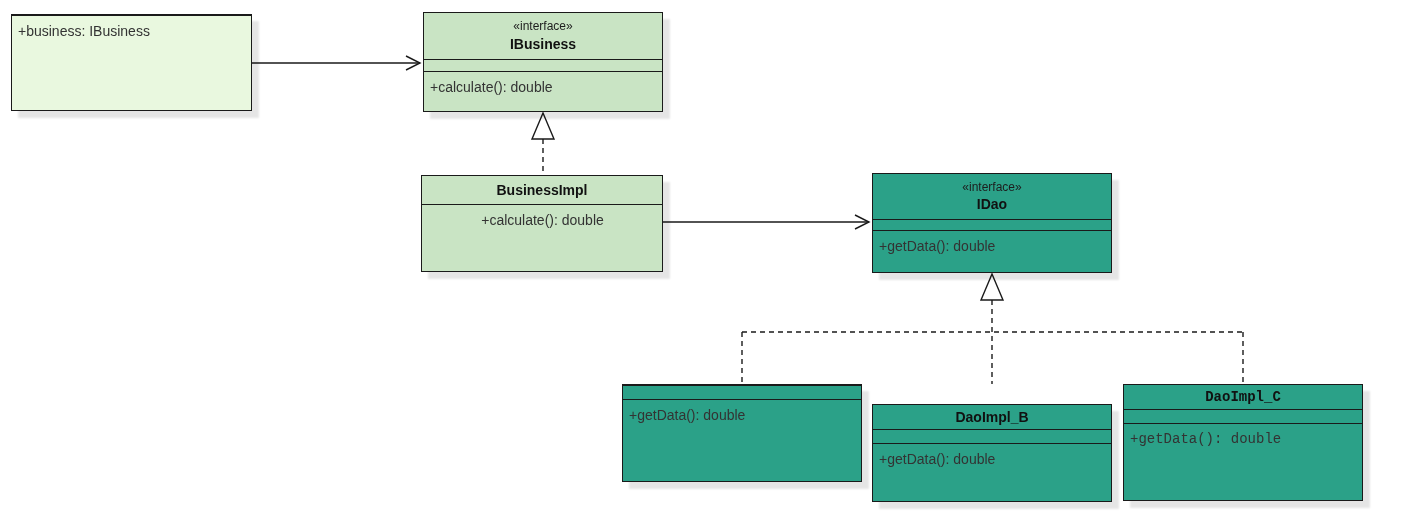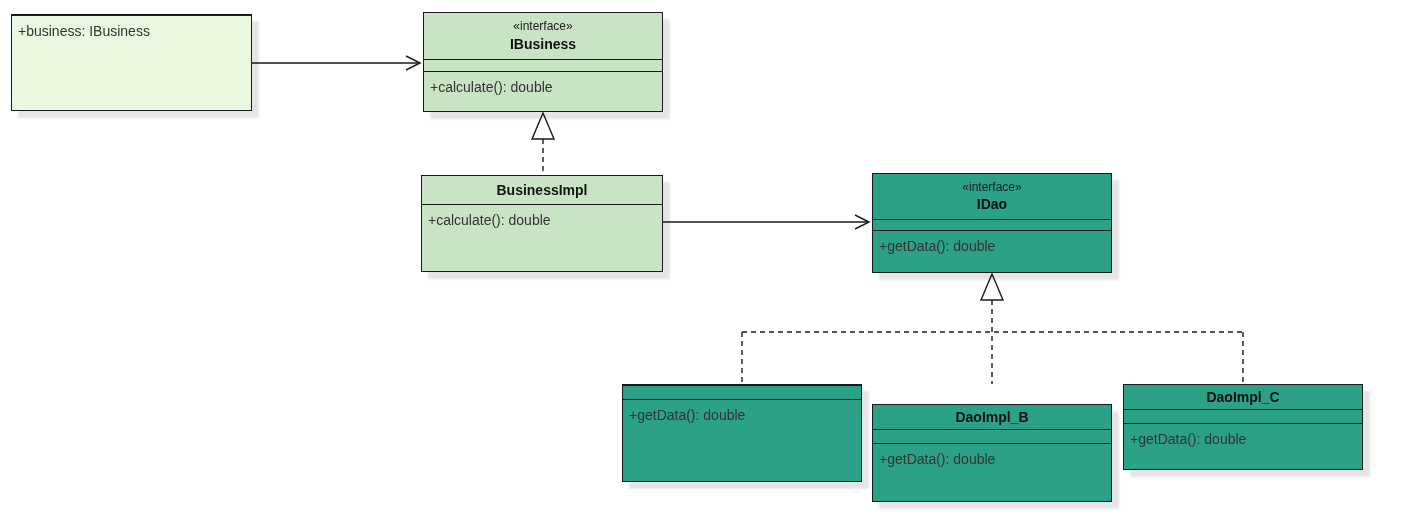--- a/index.html
+++ b/index.html
@@ -97,21 +97,21 @@
 
   <div class="uml-class fill-pale" style="left:423px; top:12px; width:240px; height:100px;">
     <div class="uml-title" style="height:46px">
       <div class="uml-stereotype">«interface»</div>
       <div>IBusiness</div>
     </div>
     <div class="uml-row empty" style="height:12px"></div>
     <div class="uml-row grow">+calculate(): double</div>
   </div>
 
-  <div class="uml-class fill-pale" style="left:421px; top:175px; width:242px; height:97px;">
+  <div class="uml-class fill-pale" style="left:421px; top:175px; width:242px; height:97px;text-align:center;">
     <div class="uml-title" style="height:28px">
       <div>BusinessImpl</div>
     </div>
     <div class="uml-row grow">+calculate(): double</div>
   </div>
 
   <div class="uml-class fill-teal" style="left:872px; top:173px; width:240px; height:100px;">
     <div class="uml-title" style="height:45px">
       <div class="uml-stereotype">«interface»</div>
       <div>IDao</div>
@@ -126,21 +126,21 @@
   </div>
 
   <div class="uml-class fill-teal" style="left:872px; top:404px; width:240px; height:98px;">
     <div class="uml-title" style="height:24px">
       <div>DaoImpl_B</div>
     </div>
     <div class="uml-row empty" style="height:14px"></div>
     <div class="uml-row grow">+getData(): double</div>
   </div>
 
-  <div class="uml-class fill-teal" style="left:1123px; top:384px; width:240px; height:86px;">
+  <div class="uml-class fill-teal" style="left:1123px; top:384px; width:240px; height:117px;font-family:Liberation Mono, monospace;">
     <div class="uml-title" style="height:24px">
       <div>DaoImpl_C</div>
     </div>
     <div class="uml-row empty" style="height:14px"></div>
     <div class="uml-row grow">+getData(): double</div>
   </div>
 
 </div>
 
 </body></html>

